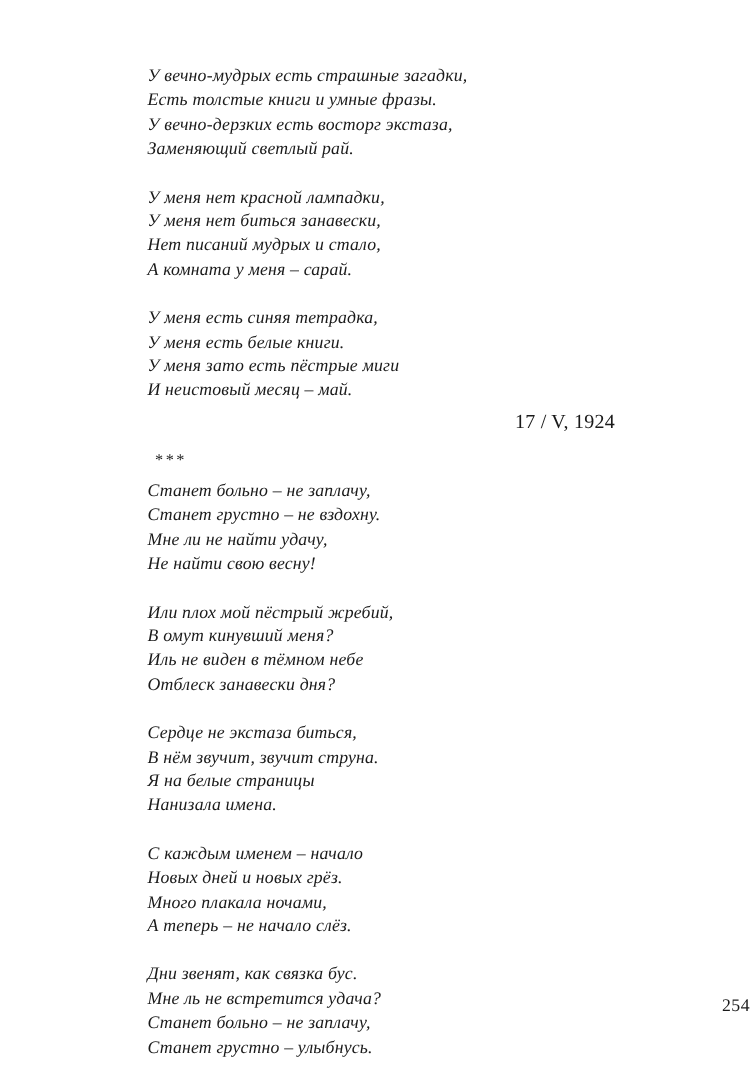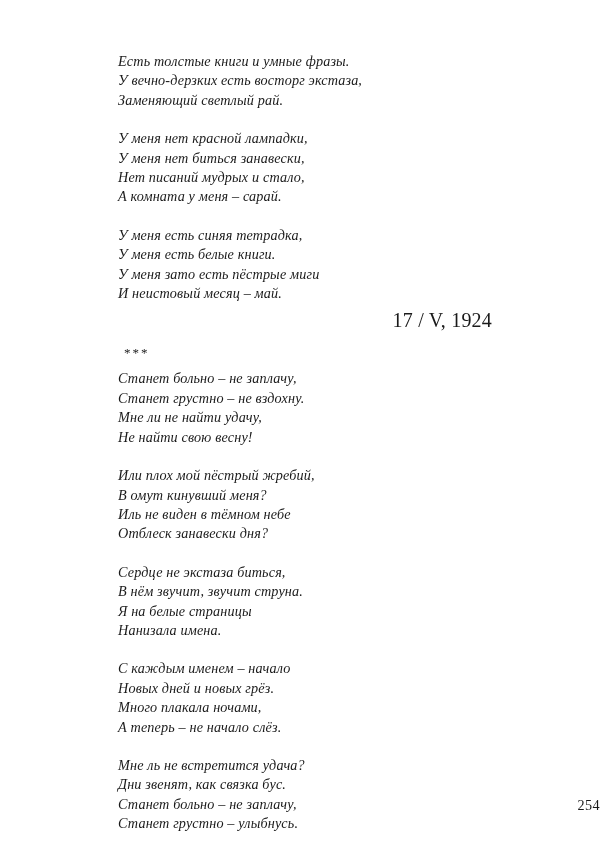--- a/index.html
+++ b/index.html
@@ -33,21 +33,21 @@
     letter-spacing: 0.15px;
   }
   .stanza {
     margin-bottom: 19px;
   }
   .stanza:last-child {
     margin-bottom: 0;
   }
   .date {
     font-style: normal;
-    font-size: 20px;
+    font-size: 16px;
     text-align: right;
     margin-right: 108px;
     letter-spacing: 0.2px;
   }
   .sep {
     font-style: normal;
     font-size: 13px;
     letter-spacing: 2px;
     margin-left: 124px;
     color: #1a1a1a;
@@ -69,20 +69,21 @@
 </style>
 </head>
 <body>
 
 <div class="page">
 
   <div class="spacer-top"></div>
 
   <div class="poem-block">
     <div class="stanza">
+      <div class="line">У вечно-мудрых есть страшные загадки,</div>
       <div class="line">Есть толстые книги и умные фразы.</div>
       <div class="line">У вечно-дерзких есть восторг экстаза,</div>
       <div class="line">Заменяющий светлый рай.</div>
     </div>
     <div class="stanza">
       <div class="line">У меня нет красной лампадки,</div>
       <div class="line">У меня нет биться занавески,</div>
       <div class="line">Нет писаний мудрых и стало,</div>
       <div class="line">А комната у меня – сарай.</div>
     </div>
@@ -120,22 +121,22 @@
       <div class="line">Я на белые страницы</div>
       <div class="line">Нанизала имена.</div>
     </div>
     <div class="stanza">
       <div class="line">С каждым именем – начало</div>
       <div class="line">Новых дней и новых грёз.</div>
       <div class="line">Много плакала ночами,</div>
       <div class="line">А теперь – не начало слёз.</div>
     </div>
     <div class="stanza">
+      <div class="line">Дни звенят, как связка бус.</div>
       <div class="line">Мне ль не встретится удача?</div>
-      <div class="line">Дни звенят, как связка бус.</div>
       <div class="line">Станет больно – не заплачу,</div>
       <div class="line">Станет грустно – улыбнусь.</div>
     </div>
   </div>
 
   <div class="gap-before-date"></div>
 
   <div class="folio">254</div>
 
 </div>

